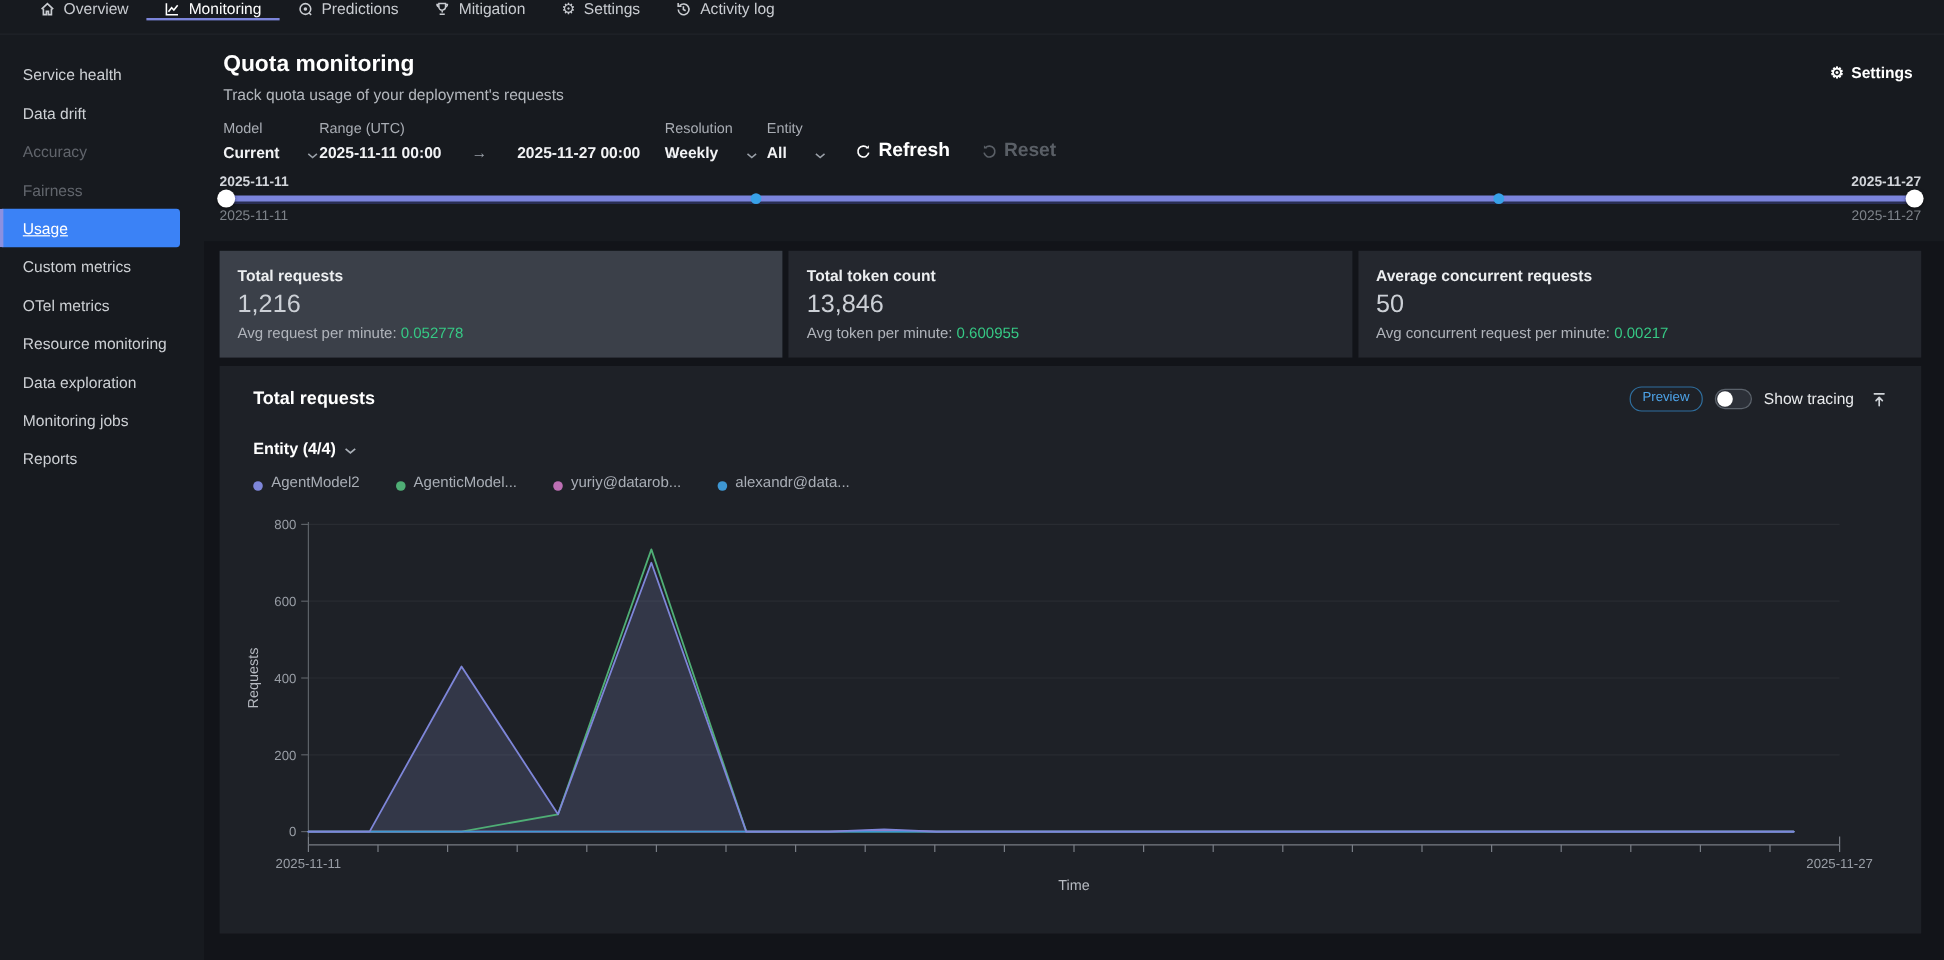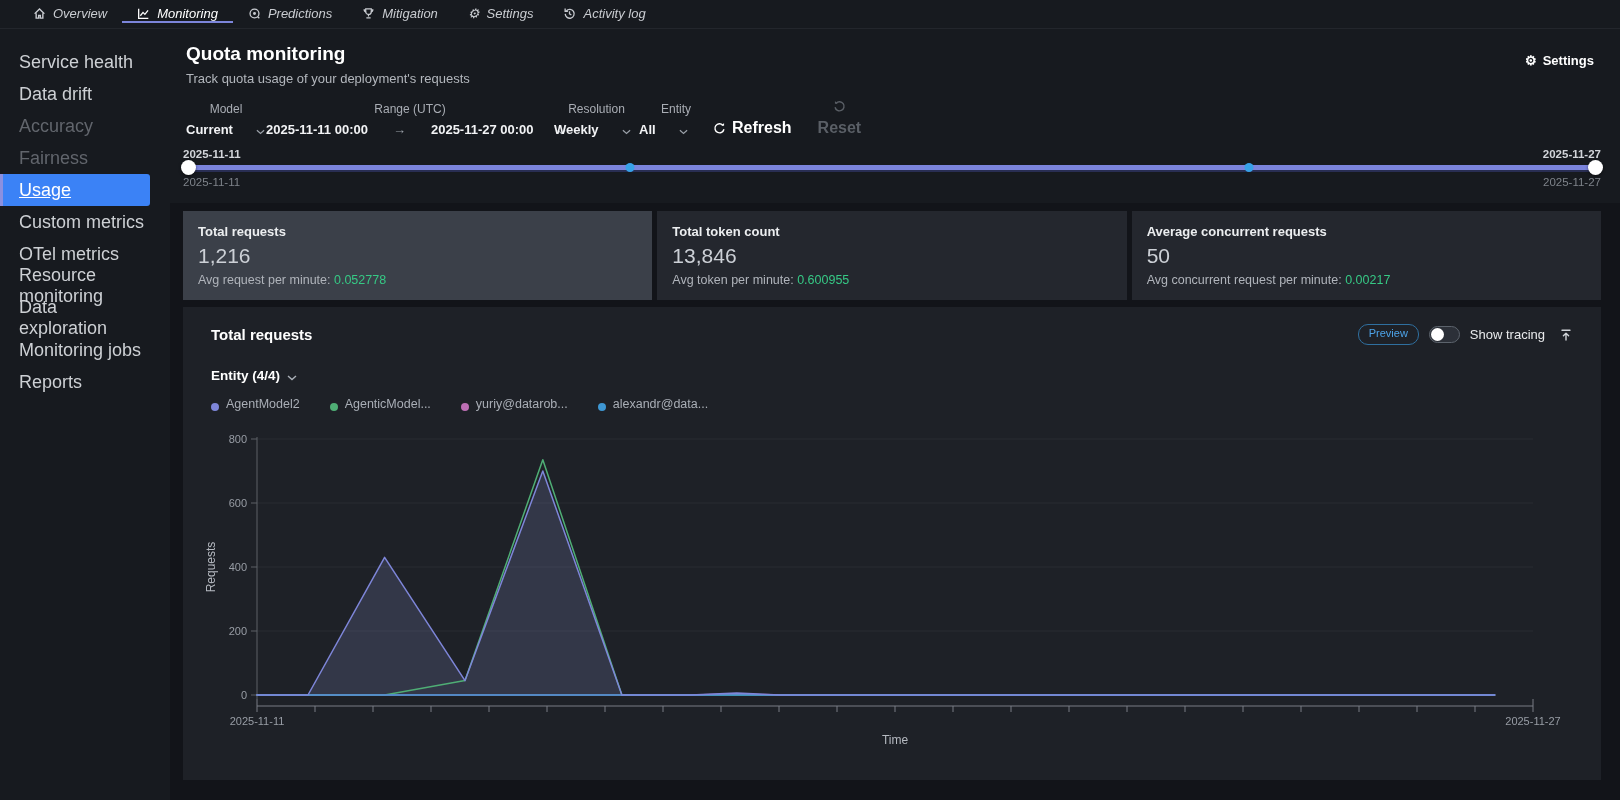--- a/index.html
+++ b/index.html
@@ -11,39 +11,39 @@
   .tb-item { display:flex; align-items:center; gap:7px; padding:0 15px; font-size:13px; color:#c9ccd1; border-bottom:2px solid transparent; }
   .tb-item .tb-ic { display:flex; align-items:center; color:#c9ccd1; }
   .tb-item.active { color:#ffffff; border-bottom-color:#7c85da; }
   .tb-item.active .tb-ic { color:#ffffff; }
   .tb-ic svg { display:block; }
   .gear-glyph { font-size:13px; line-height:1; }
 
   
   .layout { display:flex; height:771px; }
   .sidebar { width:170px; background:#171a1f; padding-top:17px; flex:none; }
-  .sb-item { height:32px; display:flex; align-items:center; padding-left:16px; font-size:18px; color:#cdd0d4; margin-right:20px; border-left:3px solid transparent; }
+  .sb-item { height:32px; display:flex; align-items:center; padding-left:16px; font-size:13px; color:#cdd0d4; margin-right:20px; border-left:3px solid transparent; }
   .sb-item.disabled { color:#61656c; }
   .sb-item.active { background:#3b82f6; border-left-color:#8b90e0; border-radius:0 3px 3px 0; color:#ffffff;text-decoration:underline; }
   .main { flex:1; position:relative; }
 
   
   .head { background:#171a1f; padding:14px 0 12px 16px; position:relative; }
   .head h1 { font-size:19px; font-weight:bold; color:#ffffff; }
   .head .subtitle { font-size:13px; color:#b3b7bd; margin-top:6px; }
   .settings-btn { position:absolute; top:24px; right:75px; display:flex; align-items:center; gap:6px; background:none; border:none; color:#ffffff; font-weight:bold; font-size:13px; font-family:inherit; }
   .filters { display:flex; align-items:flex-end; margin-top:14px; }
-  .fcol { display:flex; flex-direction:column;text-align:center; }
+  .fcol { display:flex; flex-direction:column; }
   .flabel { font-size:12px; color:#a9adb4; margin-bottom:5px; }
   .fvalue { font-size:13px; font-weight:bold; color:#f2f3f5; display:flex; align-items:center; gap:23px; white-space:nowrap; }
   .fvalue .chev { color:#9aa0a8; margin-top:2px; }
   .fvalue .arrow { color:#9aa0a8; font-weight:normal; padding:0 2px; }
   .w-model{ width:80px; } .w-range{ width:288px; } .w-res{ width:85px; } .w-ent{ width:74px; }
   .fbtn { display:flex; align-items:center; gap:6px; background:none; border:none; font-family:inherit; font-size:16px; font-weight:bold; color:#ffffff; margin-bottom:1px; }
-  .fbtn.reset { color:#5a5f66; margin-left:26px;flex-direction:column; }
+  .fbtn.reset { color:#5a5f66; margin-left:26px; }
   .fbtn svg { display:block; }
 
   
   .slider-area { margin:10px 68px 0 -3px; position:relative; }
   .sl-row { display:flex; justify-content:space-between; font-size:11.5px; height:15px; }
   .sl-row.top { color:#d2d5da; font-weight:bold; }
   .sl-row.bottom { color:#7e838a; margin-top:6px; }
   .sl-track { position:relative; height:5px; background:#7b84dc; border-radius:3px; box-shadow:0 2px 0 rgba(46,51,96,0.8); margin:2px 0 0 0; }
   .sl-handle { position:absolute; width:15px; height:15px; border-radius:50%; background:#ffffff; top:-5px; box-shadow:0 1px 3px rgba(0,0,0,0.5); }
   .sl-handle.left { left:-2px; } .sl-handle.right { right:-2px; }
@@ -75,21 +75,21 @@
   .lg-dot { width:8px; height:8px; border-radius:50%; flex:none; }
   .chart { margin:18px 0 0 -8px; position:relative; height:322px; }
   .chart svg { overflow:visible; display:block; }
   .axis-text { fill:#989da5; font-size:11px; }
   .axis-title { fill:#b6bac1; font-size:12px; }
 </style>
 </head>
 <body>
 
 <header class="topbar" data-interactable="false">
-  <nav id="topnav" style="display:flex; align-items:center;font-style:italic;" data-interactable="false">
+  <nav id="topnav" style="display:flex; align-items:flex-start;" data-interactable="false">
       <div class="tb-item" data-interactable="true">
         <span class="tb-ic" data-interactable="false">
           <svg width="13" height="13" viewBox="0 0 14 14">
             <path d="M1.8 7.2 7 2.2l5.2 5" fill="none" stroke="currentColor" stroke-width="1.5"></path>
             <path d="M3.4 6.6V12h2.7V9h1.8v3h2.7V6.6" fill="none" stroke="currentColor" stroke-width="1.5"></path>
           </svg>
         </span>
         <span class="tb-label" data-interactable="false">Overview</span>
       </div>
       <div class="tb-item active" data-interactable="true">

